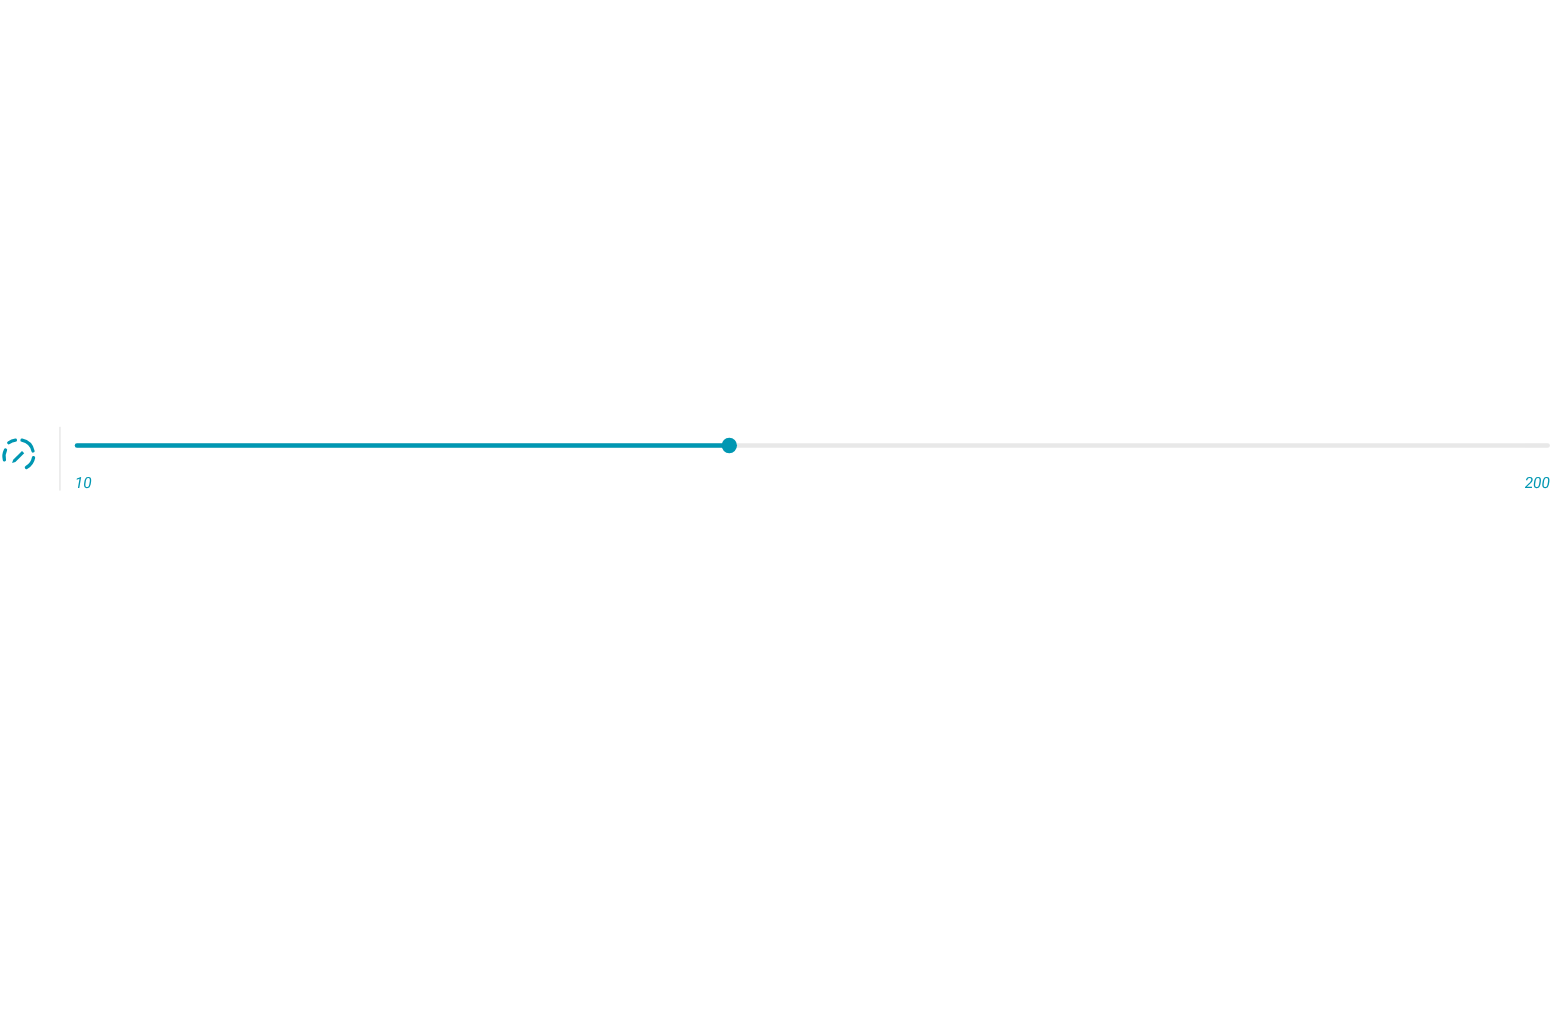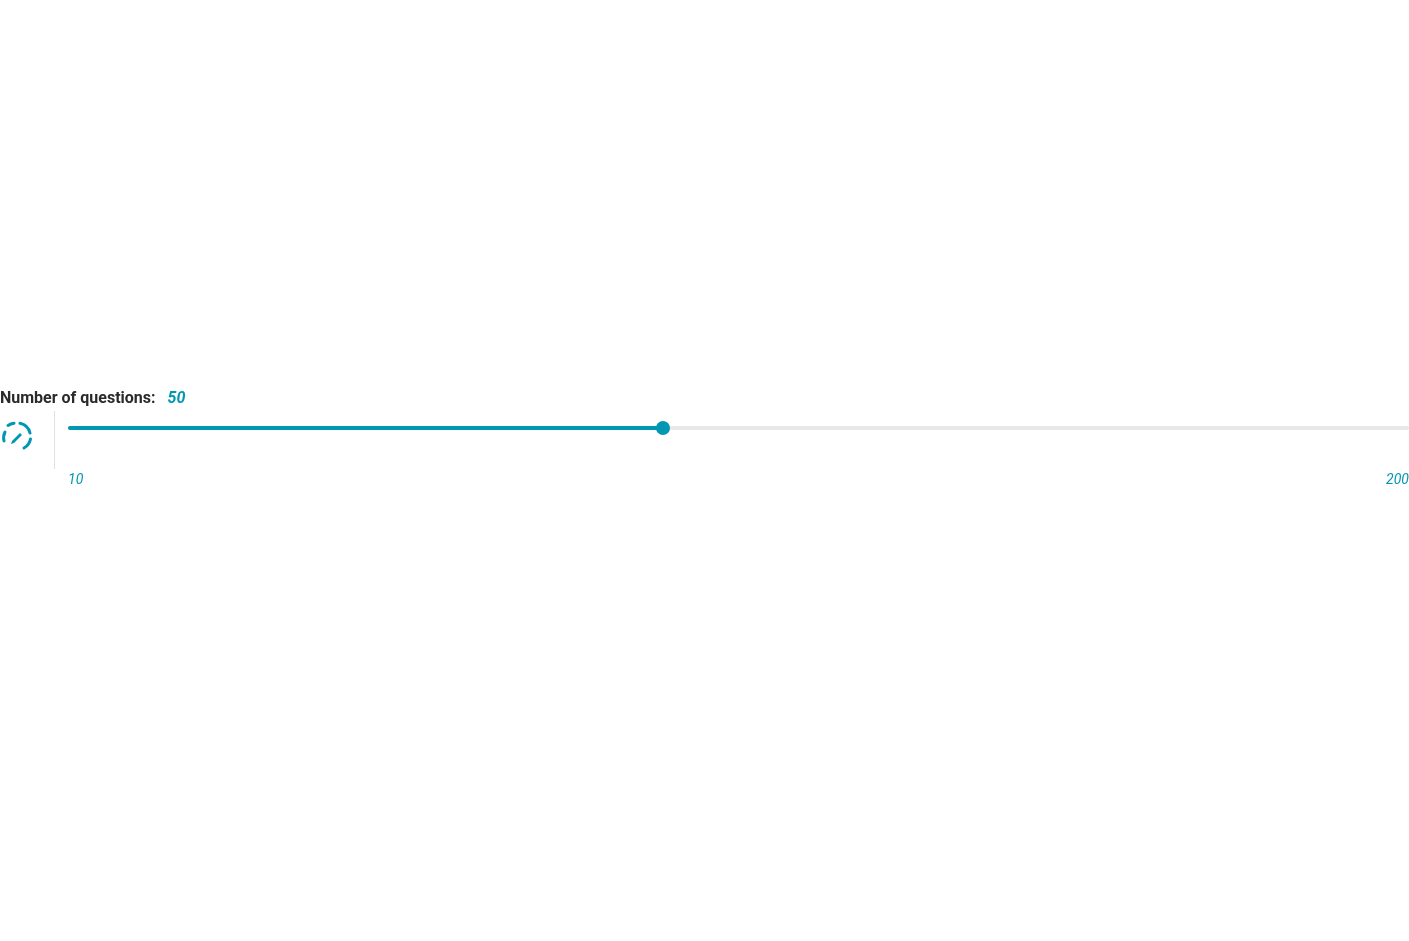--- a/index.html
+++ b/index.html
@@ -107,37 +107,33 @@
       height: 14px;
       background: #0097b2;
       border-radius: 50%;
       transform: translateX(-50%);
       cursor: pointer;
     }
     
     .slider-labels {
       display: flex;
       justify-content: space-between;
-      margin-top: 36px;
+      margin-top: 20px;
     }
     
     .slider-label {
       font-size: 14px;
       font-style: italic;
       color: #0097b2;
     }
   </style>
 </head>
 <body>
 
 <div class="content-wrapper">
-  <div class="title-row">
-    <span class="title-label">Number of questions:</span>
-    <span class="title-value">50</span>
-  </div>
 
 
   <div class="slider-section">
     <div class="icon-container">
       <svg width="34" height="34" viewBox="0 0 34 34" fill="none">
         <path d="M 5 13 A 13 13 0 0 0 4 22" stroke="#0097b2" stroke-width="3" stroke-linecap="round"></path>
         <path d="M 8 6.5 A 13 13 0 0 1 14 4.2" stroke="#0097b2" stroke-width="3" stroke-linecap="round"></path>
         <path d="M 20 4.2 A 13 13 0 0 1 30 14" stroke="#0097b2" stroke-width="3" stroke-linecap="round"></path>
         <path d="M 30.5 20 A 13 13 0 0 1 24 29" stroke="#0097b2" stroke-width="3" stroke-linecap="round"></path>
         <path d="M 12 22 L 20 14 L 22 16 L 14 24 L 11 25 Z" fill="#0097b2"></path>

